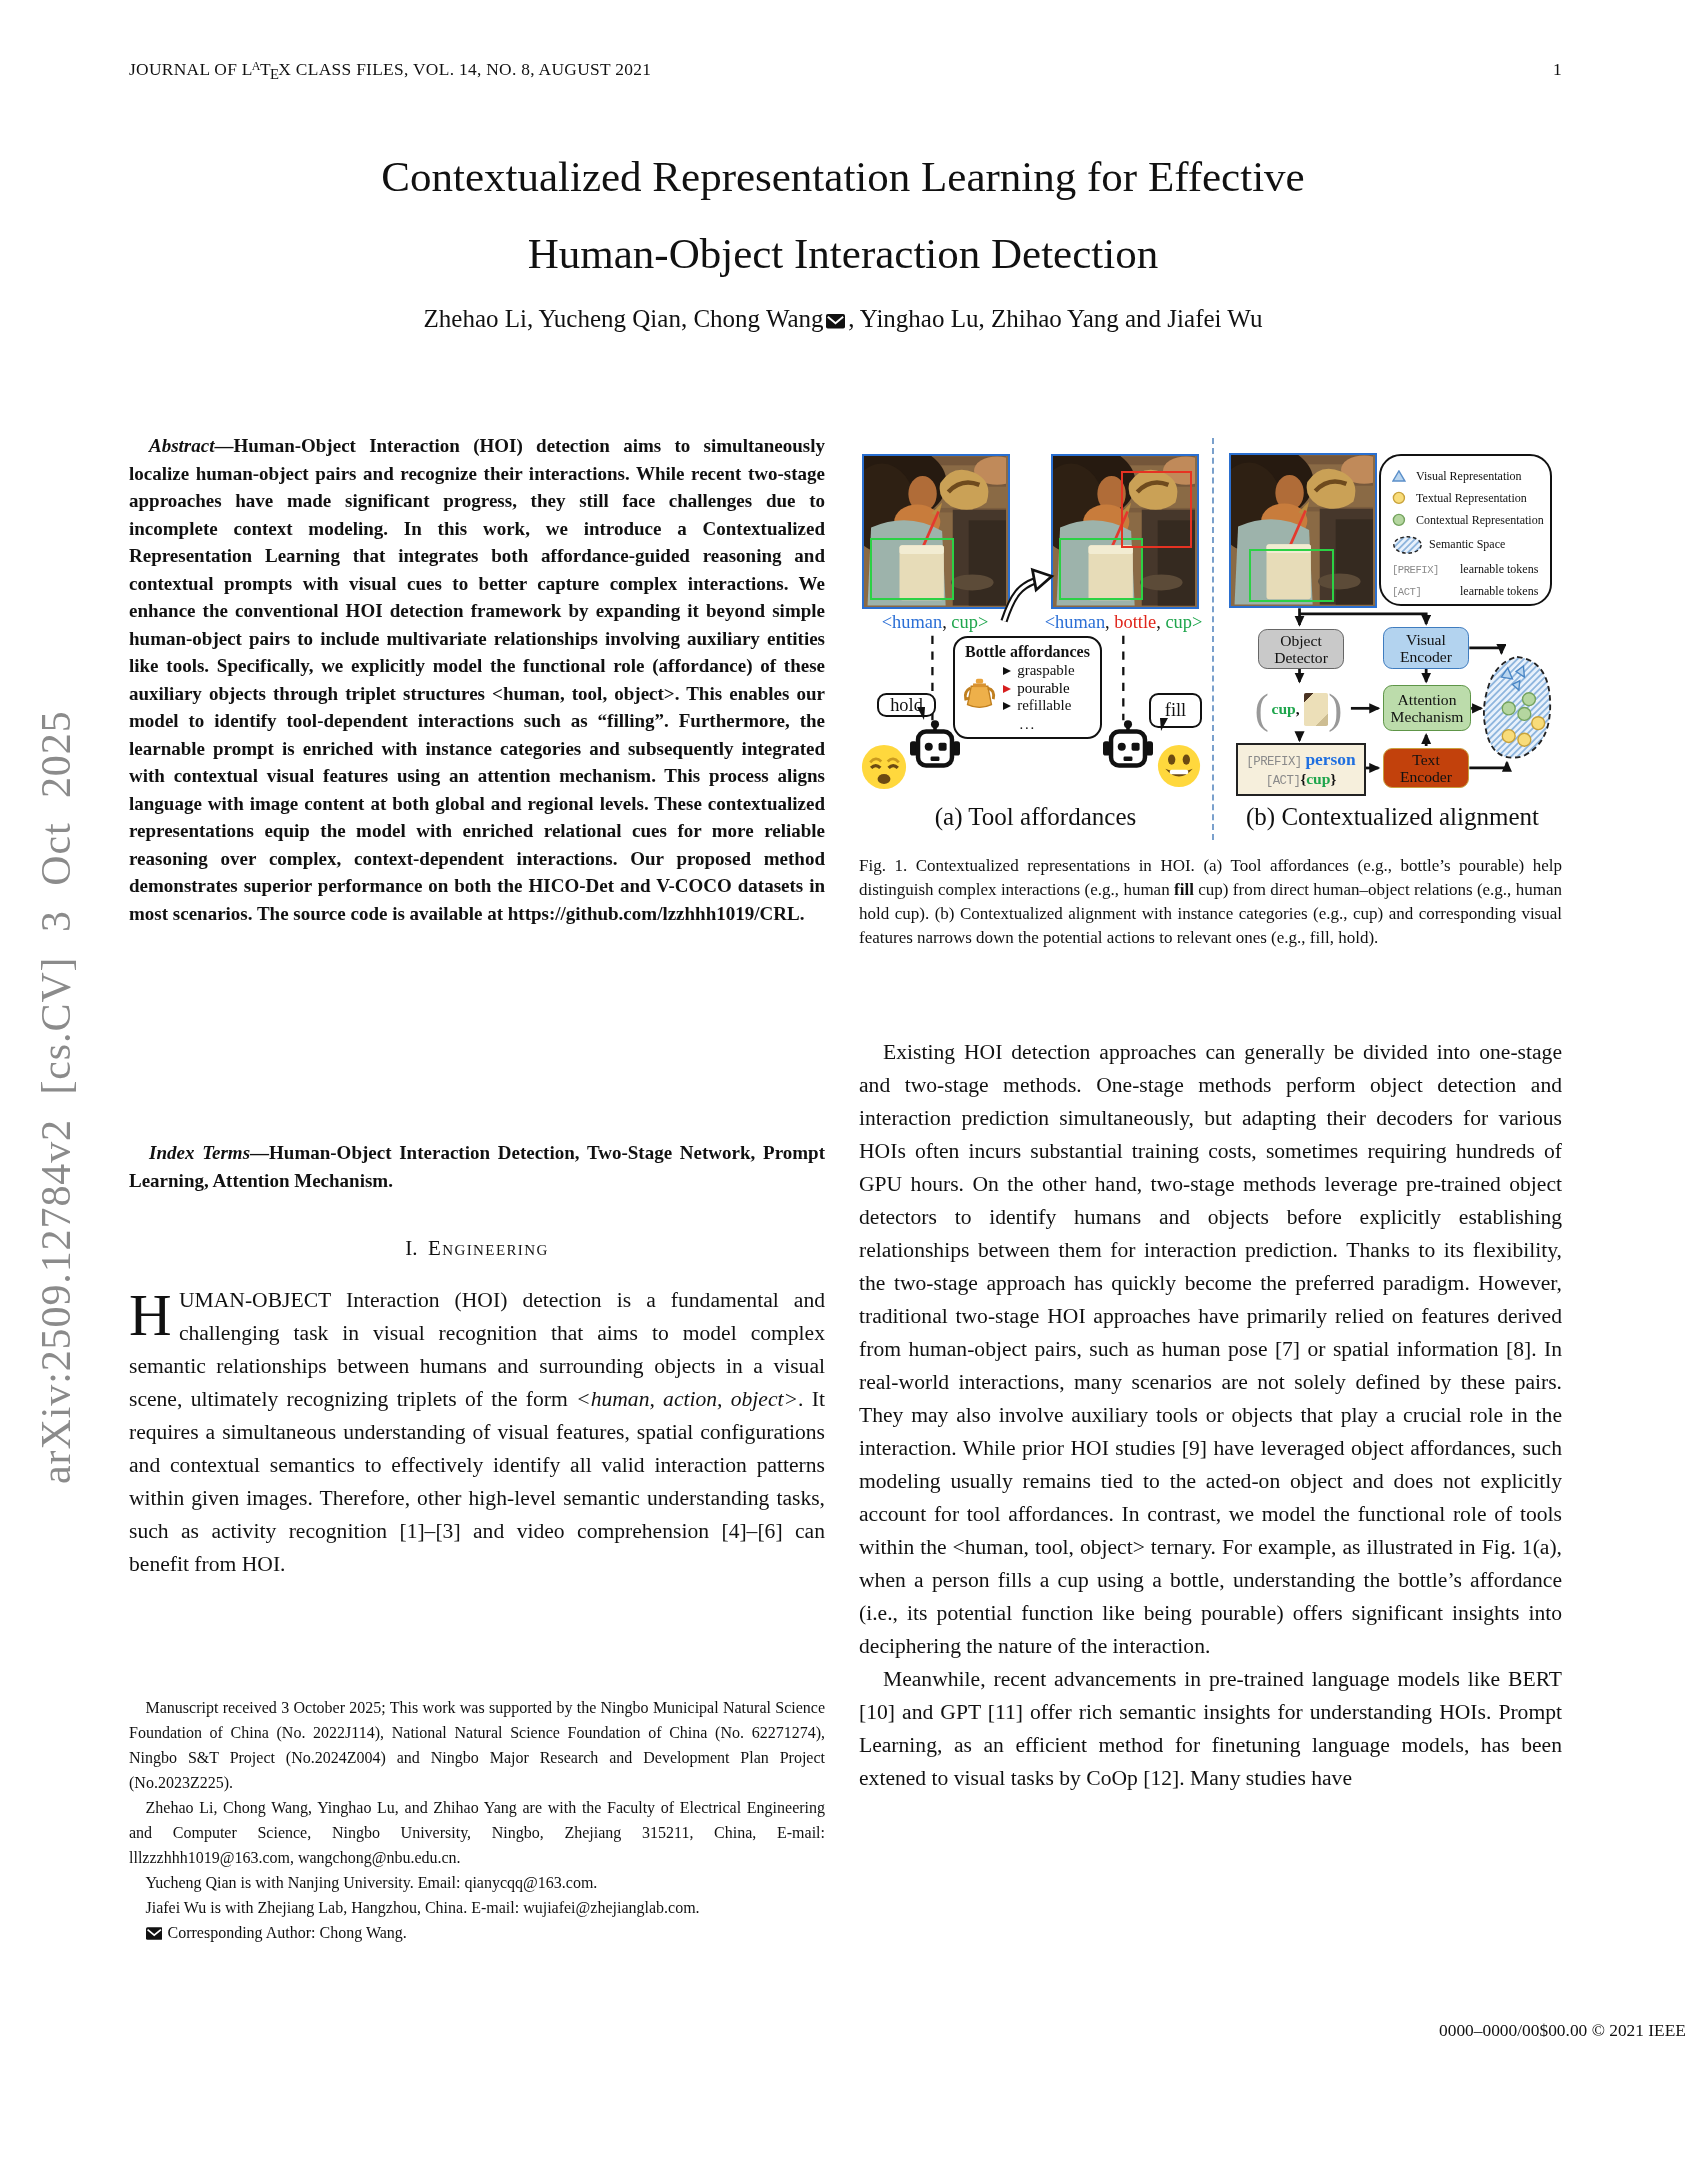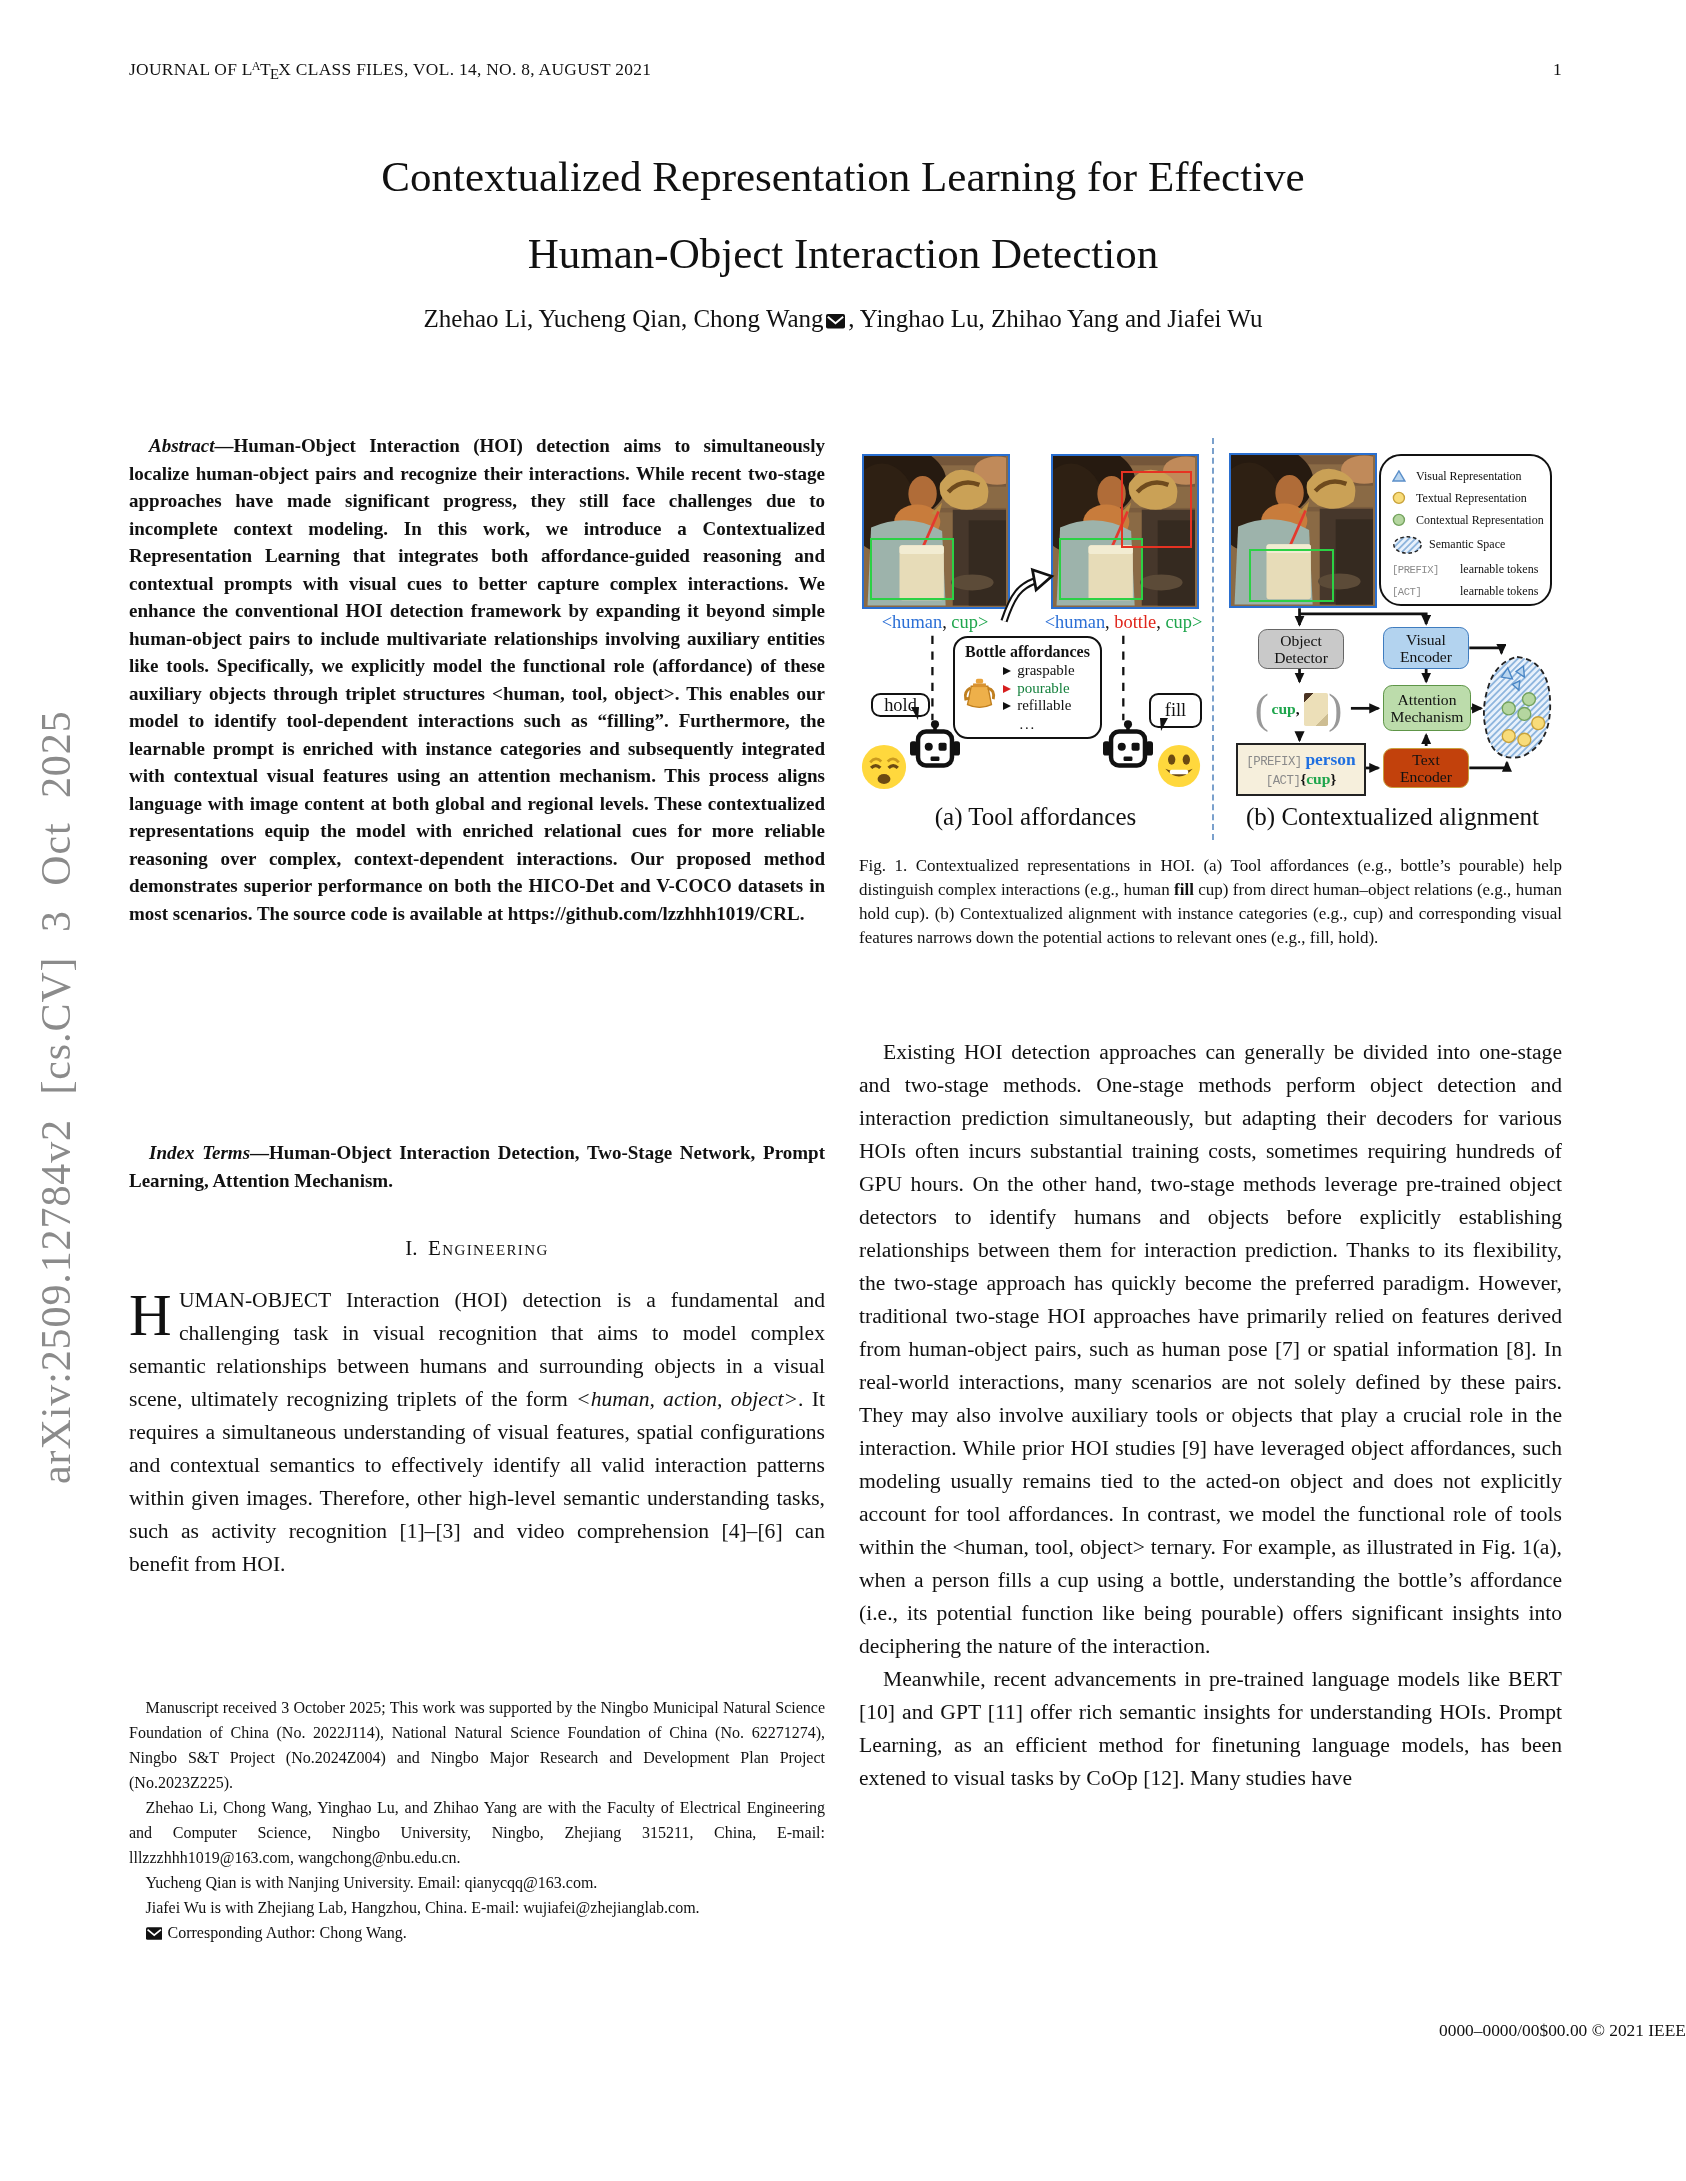--- a/index.html
+++ b/index.html
@@ -45,21 +45,21 @@
   .photo svg { display:block; width:142px; height:150px; }
   .obox { position:absolute; }
   .gbox { border:2.8px solid #2bd145; }
   .rbox { border:2.8px solid #e63222; }
   .trip { position:absolute; font-size:18.4px; text-align:center; white-space:nowrap; }
   .c-blue { color:#2b6fd6; } .c-red { color:#e0251b; } .c-green { color:#1ea54c; }
   .affbox { position:absolute; left:94px; top:204px; width:149px; height:103px; background:#fff; border:2.8px solid #111; border-radius:14.7px; padding:4.6px 5.5px 0 5.5px; z-index:3; }
   .affbox .afft { text-align:center; font-weight:bold; font-size:16px; }
   .affrow { display:flex; align-items:center; font-size:15px; line-height:17.4px; }
   .tri { width:0; height:0; border-top:4.6px solid transparent; border-bottom:4.6px solid transparent; border-left:8.3px solid #111; display:inline-block; margin:0 6.4px 0 1.8px; flex:0 0 auto; }
-  .aff-red .tri { border-left-color:#d61f1f; } .aff-red { color:#15803d; }
+  .aff-red .tri { border-left-color:#d61f1f; } .aff-red { color:#000000; }
   .affmain { display:flex; margin-top:1.8px; }
   .affdots { font-size:14.7px; margin-left:59px; letter-spacing:1.8px; }
   .bubble { position:absolute; background:#fff; border:2.8px solid #111; border-radius:9.2px; font-size:18.4px; display:flex; align-items:center; justify-content:center; z-index:2; }
   .bubble:after { content:""; position:absolute; bottom:-12px; width:0; height:0; border:7.3px solid transparent; }
   .bub-l:after { right:9.2px; border-top:13px solid #111; border-right:1.8px solid transparent; }
   .bub-r:after { left:9.2px; border-top:13px solid #111; border-left:1.8px solid transparent; }
   .robot, .emoji, .blob { position:absolute; }
   .capab { position:absolute; top:371px; font-size:25px; text-align:center; }
   
   .legend { position:absolute; left:520px; top:22px; width:173px; height:152px; background:#fff; border:2.3px solid #111; border-radius:22px; padding:9.2px 5.5px 5.5px 11px; z-index:2; }
@@ -251,21 +251,21 @@
             </div>
           <div class="affrow">
               <span class="tri"></span>
               <span>refillable</span>
             </div>
         </div>
       </div>
       <div class="affdots">...</div>
     </div>
 
-    <div class="bubble bub-l" style="left:12px;top:261px;width:59px;height:24px;">
+    <div class="bubble bub-l" style="left:18px;top:261px;width:59px;height:24px;">
         <span>hold</span>
       </div>
     <div class="bubble bub-r" style="left:290px;top:261px;width:53px;height:35px;">
         <span>fill</span>
       </div>
 
     <div class="robot" style="left:51px;top:287px;"><svg width="50" height="50" viewBox="0 0 56 54">
           <use href="#robotsym"></use>
         </svg></div>
     <div class="robot" style="left:244px;top:287px;"><svg width="50" height="50" viewBox="0 0 56 54">

